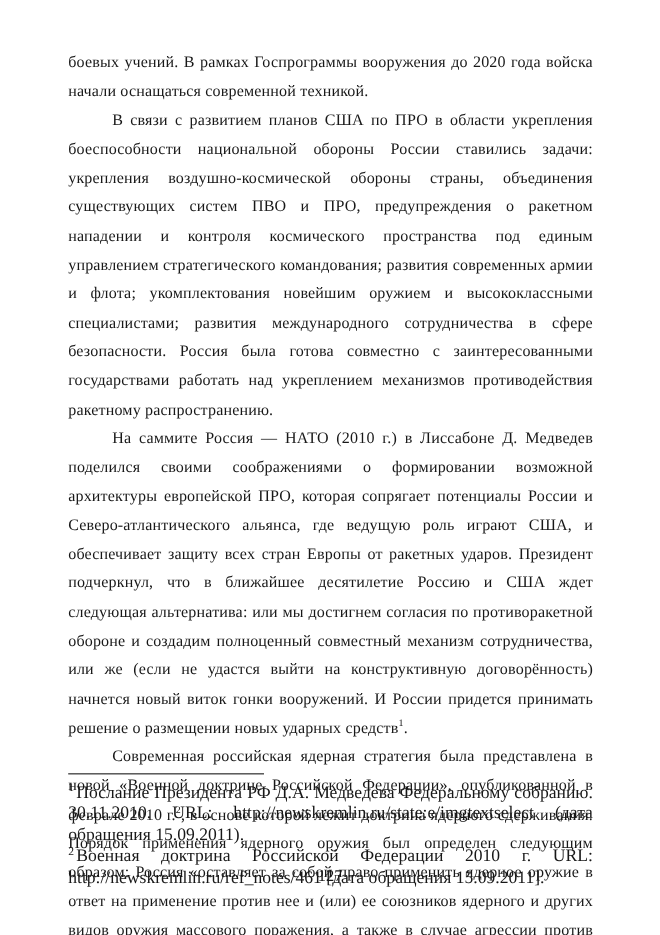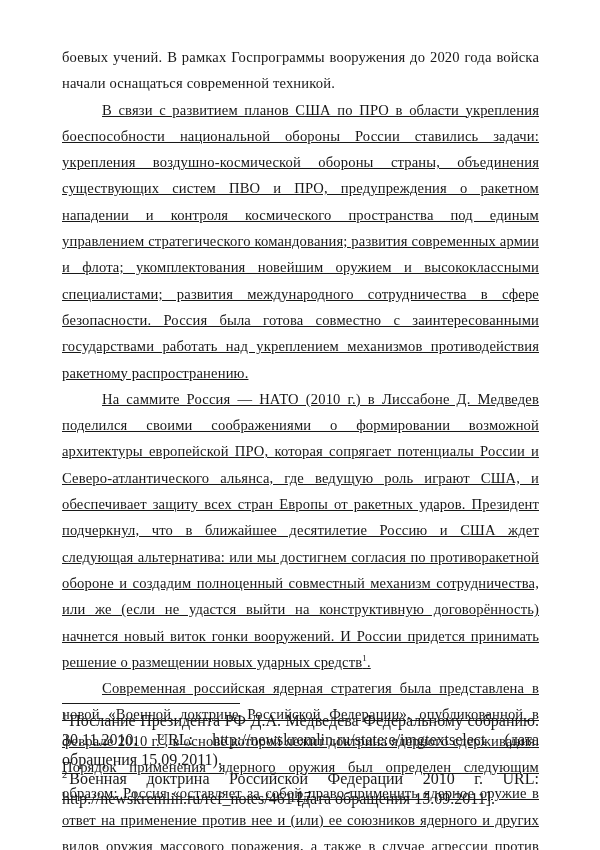--- a/index.html
+++ b/index.html
@@ -38,21 +38,20 @@
     line-height: 26.3px;
     text-align: justify;
     text-justify: inter-word;
     margin: 0;
     letter-spacing: 0.01em;
     color: #181818;
   }
 
   .body-text + .body-text {
     margin-top: 0;
-    text-decoration: underline;
   }
 
   .indent {
     text-indent: 40px;
   }
 
   sup {
     font-size: 0.62em;
     vertical-align: super;
     line-height: 0;

